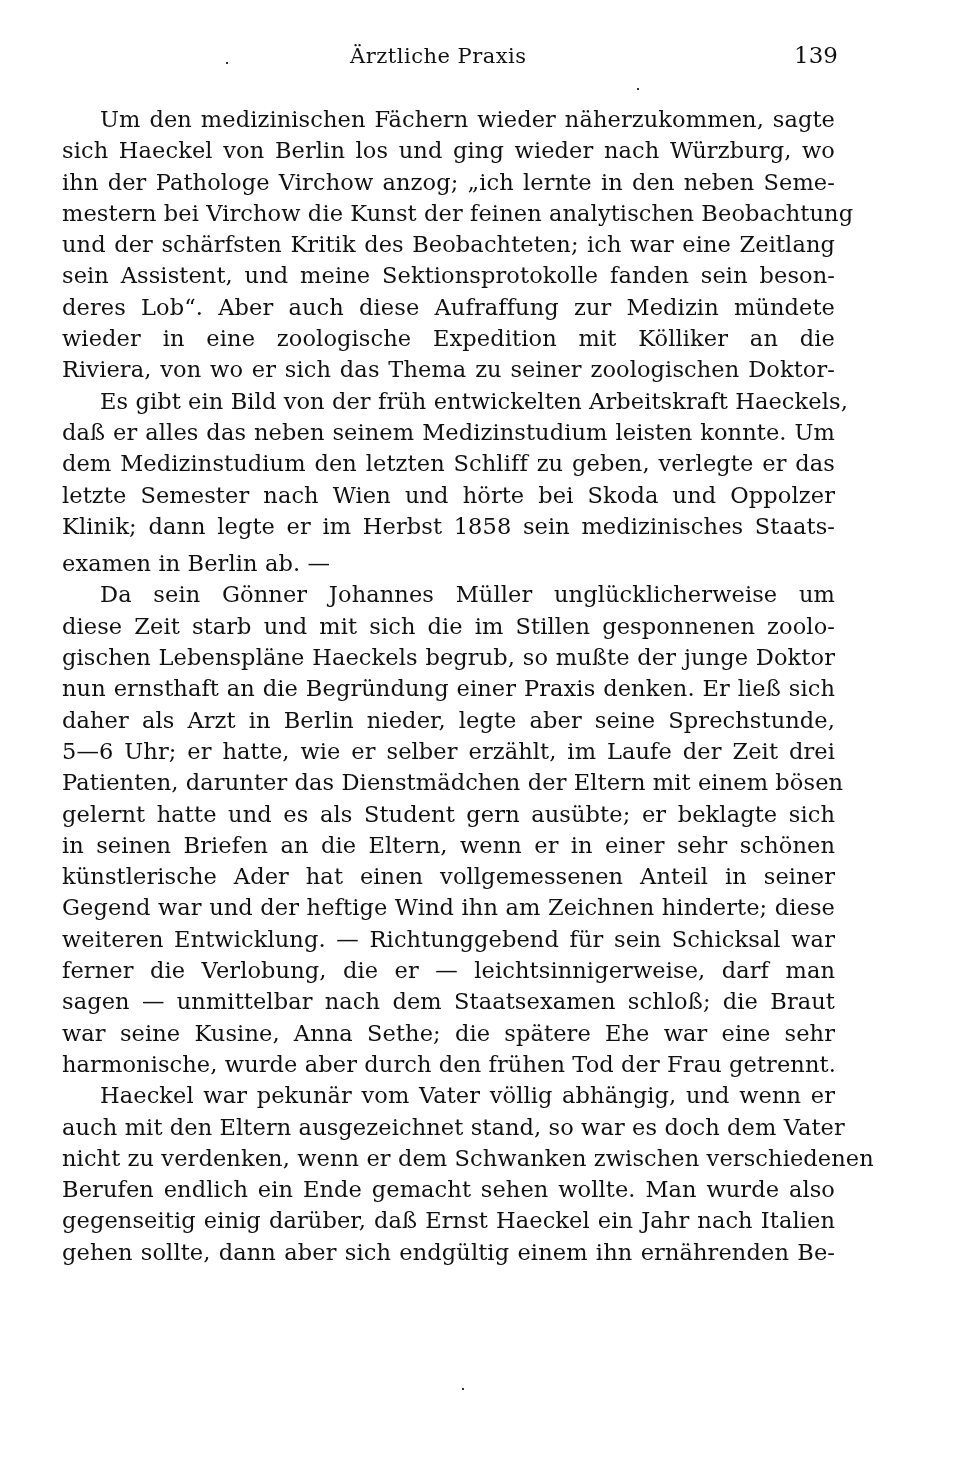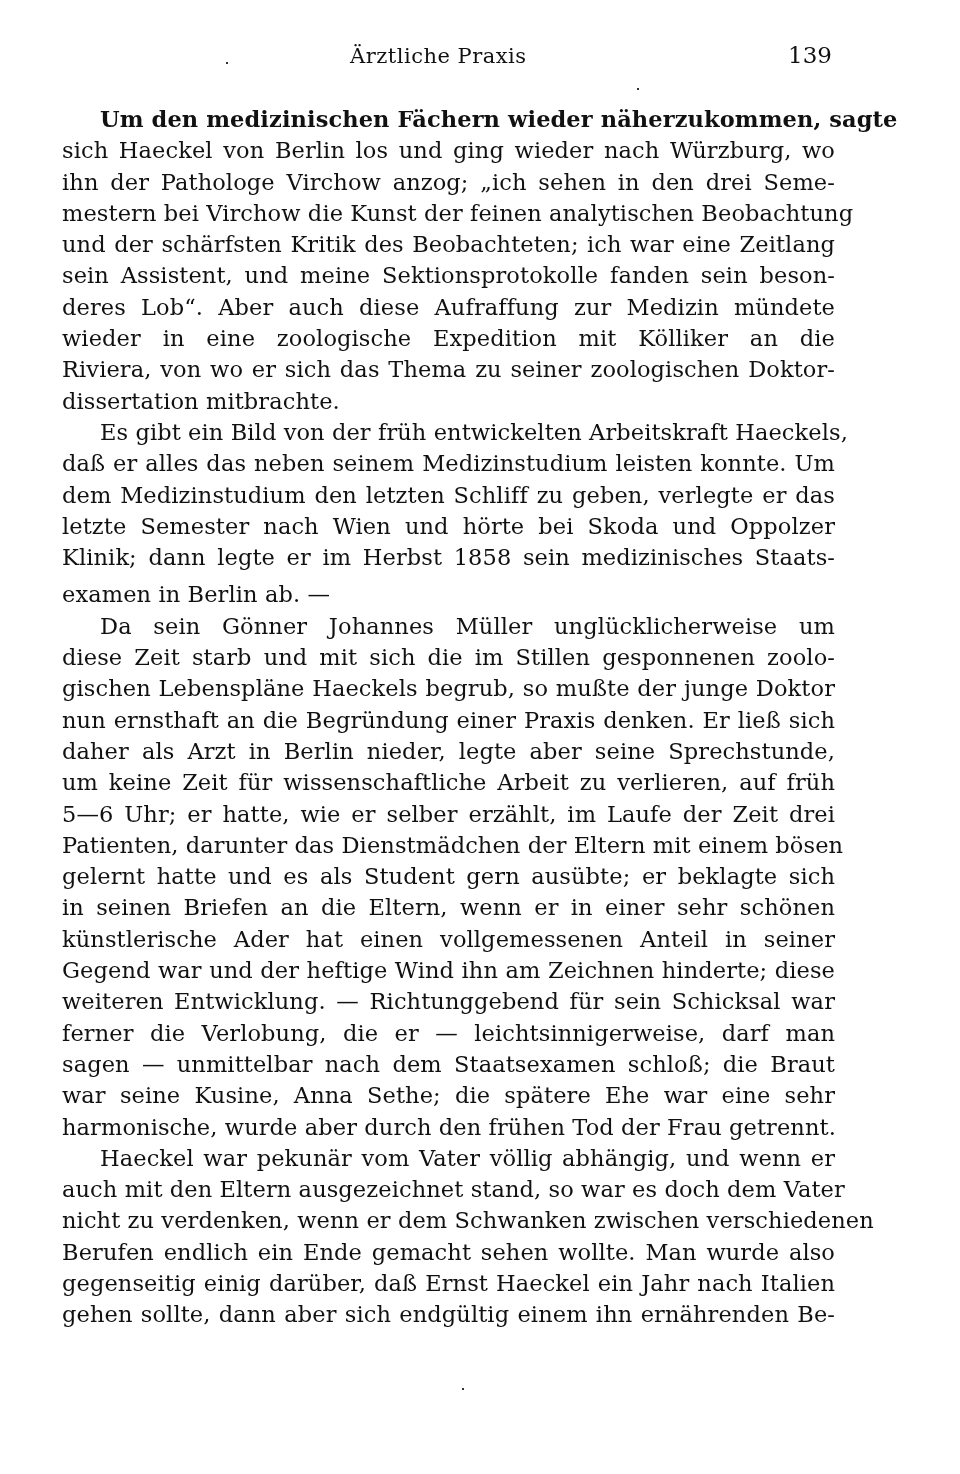--- a/index.html
+++ b/index.html
@@ -2,58 +2,56 @@
 <html><head>
 <meta charset="utf-8">
 <style>
   html, body { margin: 0; padding: 0; background: #ffffff; }
   body { width: 960px; height: 1474px; position: relative; overflow: hidden;
          font-family: "DejaVu Serif", serif; color: #111111; }
   .header { position: absolute; top: 40px; left: 0; width: 960px; height: 34px; }
   .running-title { position: absolute; left: 350px; width: 180px; top: 4px;
          text-align: left; font-size: 21px; letter-spacing: 0.5px; }
   .page-number { position: absolute; left: 788px; top: 2px; width: 50px;
-         text-align: left; font-size: 23px; }
+         text-align: right; font-size: 23px; }
   .body-text { position: absolute; top: 104px; left: 62px; width: 773px; }
   .line { position: relative; height: 31.3px; line-height: 31.3px; font-size: 22.5px;
           white-space: nowrap; text-align: justify; text-align-last: justify;
           letter-spacing: 0.1px; }
   .dot { position: absolute; width: 2px; height: 2px; background: #333; }
 </style>
 </head>
 <body>
 
 <div class="header">
   <div class="running-title">Ärztliche Praxis</div>
   <div class="page-number">139</div>
 </div>
 
 <div class="body-text">
-  <div class="line" style="padding-left: 38px; font-weight: bold;">Um den medizinischen Fächern wieder näherzukommen, sagte</div>
+  <div class="line" style="padding-left: 38px;">Um den medizinischen Fächern wieder näherzukommen, sagte</div>
   <div class="line">sich Haeckel von Berlin los und ging wieder nach Würzburg, wo</div>
-  <div class="line">ihn der Pathologe Virchow anzog; „ich sehen in den drei Seme-</div>
+  <div class="line">ihn der Pathologe Virchow anzog; „ich lernte in den neben Seme-</div>
   <div class="line">mestern bei Virchow die Kunst der feinen analytischen Beobachtung</div>
   <div class="line">und der schärfsten Kritik des Beobachteten; ich war eine Zeitlang</div>
   <div class="line">sein Assistent, und meine Sektionsprotokolle fanden sein beson-</div>
   <div class="line">deres Lob“. Aber auch diese Aufraffung zur Medizin mündete</div>
   <div class="line">wieder in eine zoologische Expedition mit Kölliker an die</div>
   <div class="line">Riviera, von wo er sich das Thema zu seiner zoologischen Doktor-</div>
-  <div class="line" style="text-align-last: left;">dissertation mitbrachte.</div>
   <div class="line" style="padding-left: 38px;">Es gibt ein Bild von der früh entwickelten Arbeitskraft Haeckels,</div>
   <div class="line">daß er alles das neben seinem Medizinstudium leisten konnte. Um</div>
   <div class="line">dem Medizinstudium den letzten Schliff zu geben, verlegte er das</div>
   <div class="line">letzte Semester nach Wien und hörte bei Skoda und Oppolzer</div>
   <div class="line">Klinik; dann legte er im Herbst 1858 sein medizinisches Staats-</div>
   <div class="line" style="text-align-last: left; margin-top: 6px;">examen in Berlin ab. —</div>
   <div class="line" style="padding-left: 38px;">Da sein Gönner Johannes Müller unglücklicherweise um</div>
   <div class="line">diese Zeit starb und mit sich die im Stillen gesponnenen zoolo-</div>
   <div class="line">gischen Lebenspläne Haeckels begrub, so mußte der junge Doktor</div>
   <div class="line">nun ernsthaft an die Begründung einer Praxis denken. Er ließ sich</div>
   <div class="line">daher als Arzt in Berlin nieder, legte aber seine Sprechstunde,</div>
-  <div class="line">um keine Zeit für wissenschaftliche Arbeit zu verlieren, auf früh</div>
   <div class="line">5—6 Uhr; er hatte, wie er selber erzählt, im Laufe der Zeit drei</div>
   <div class="line">Patienten, darunter das Dienstmädchen der Eltern mit einem bösen</div>
   <div class="line">gelernt hatte und es als Student gern ausübte; er beklagte sich</div>
   <div class="line">in seinen Briefen an die Eltern, wenn er in einer sehr schönen</div>
   <div class="line">künstlerische Ader hat einen vollgemessenen Anteil in seiner</div>
   <div class="line">Gegend war und der heftige Wind ihn am Zeichnen hinderte; diese</div>
   <div class="line">weiteren Entwicklung. — Richtunggebend für sein Schicksal war</div>
   <div class="line">ferner die Verlobung, die er — leichtsinnigerweise, darf man</div>
   <div class="line">sagen — unmittelbar nach dem Staatsexamen schloß; die Braut</div>
   <div class="line">war seine Kusine, Anna Sethe; die spätere Ehe war eine sehr</div>

